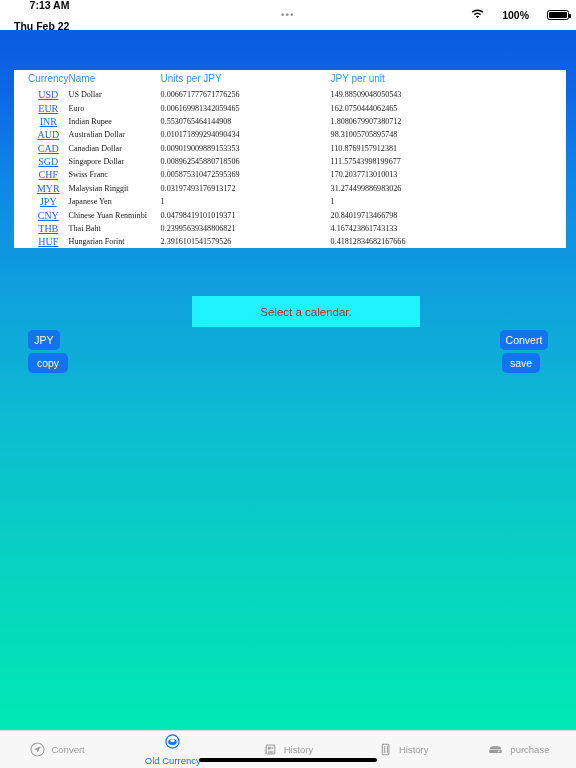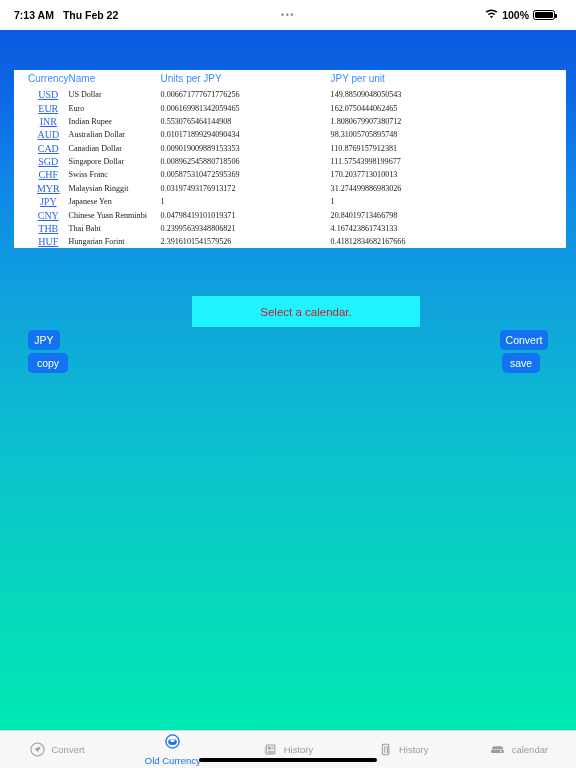--- a/index.html
+++ b/index.html
@@ -10,26 +10,26 @@
     overflow:hidden;
   }
   #app { position:relative; width:576px; height:768px; }
 
   
   .statusbar{
     position:absolute; left:0; top:0; width:576px; height:30px;
     background:#ffffff; display:flex; align-items:center;
     padding:0 14px; font-size:10.5px; color:#000; font-weight:600;
   }
-  .sb-left{ display:flex; align-items:flex-start; gap:9px; }
+  .sb-left{ display:flex; align-items:flex-end; gap:9px;flex-direction:column; }
   .sb-center{ position:absolute; left:0; right:0; top:0; height:30px;
     display:flex; align-items:center; justify-content:center; pointer-events:none; }
   .dots{ letter-spacing:1.5px; color:#8a8a8e; font-size:9px; }
-  .sb-right{ position:absolute; right:21px; top:0; height:30px;
-    display:flex; align-items:center; gap:4px; }
+  .sb-right{ position:absolute; right:7px; top:0; height:30px;
+    display:flex; align-items:center; gap:18px; }
   .wifi-ico{ display:inline-block; }
   .batt{ width:22px; height:10.5px; border:1px solid #000; border-radius:2.5px;
     position:relative; display:inline-block; }
   .batt::after{ content:""; position:absolute; right:-3px; top:3px;
     width:1.8px; height:4px; background:#000; border-radius:0 1px 1px 0; }
   .batt i{ position:absolute; left:1.3px; top:1.3px; bottom:1.3px; right:1.3px;
     background:#000; border-radius:1px; display:block; }
 
   
   .screen{
@@ -284,18 +284,18 @@
     </div>
 
     <div class="tab">
       <span>
         <svg width="17" height="15" viewBox="0 0 18 16">
           <path d="M3 7.2a3 3 0 0 1 3-2.6h6a3 3 0 0 1 3 2.6v0.6H3v-0.6z" fill="#9b9b9b"></path>
           <rect x="2.2" y="8.2" width="13.6" height="3.6" rx="1.3" fill="#9b9b9b"></rect>
           <circle cx="12.6" cy="10" r="0.85" fill="#f7f7f7"></circle>
         </svg>
       </span>
-      <span>calendar</span>
+      <span>purchase</span>
     </div>
 
     <div class="home-ind"></div>
   </div>
 </div>
 
 </body></html>

